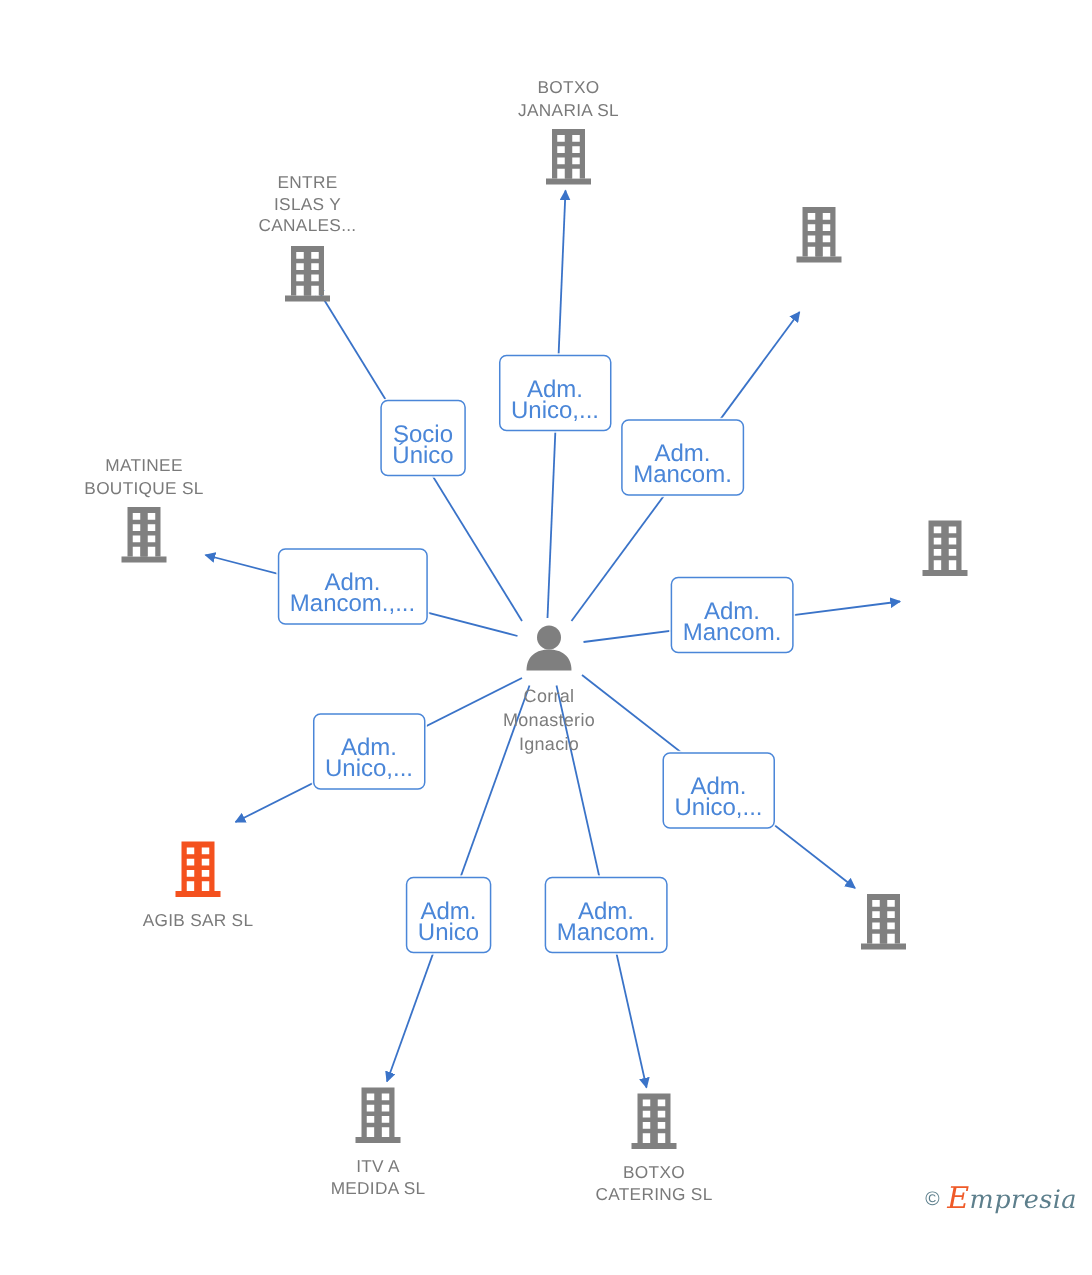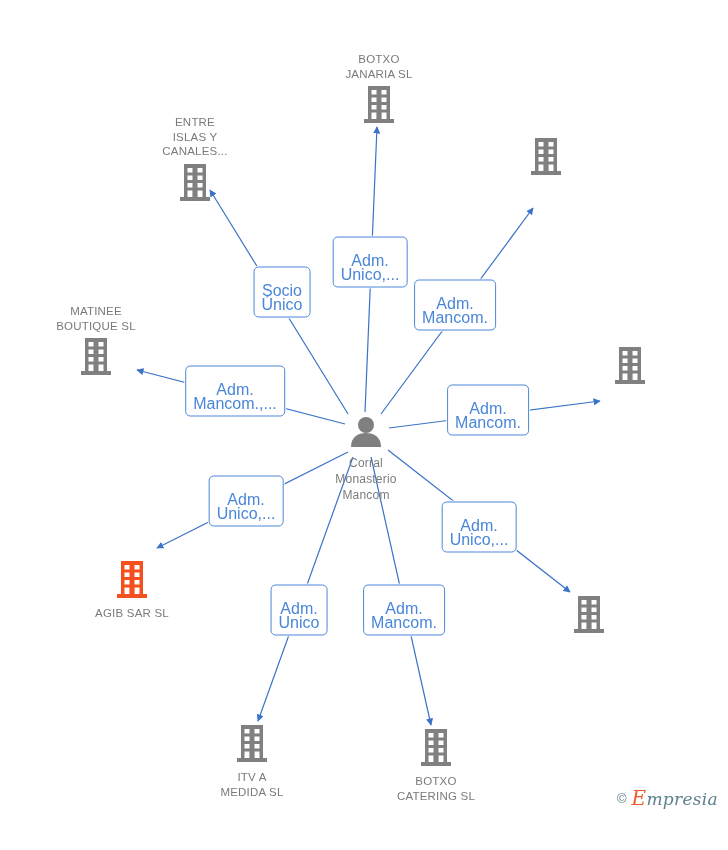--- a/index.html
+++ b/index.html
@@ -112,21 +112,21 @@
               <rect x="9.5" y="21" width="5" height="4.5"></rect>
               <rect x="19.5" y="21" width="5" height="4.5"></rect>
               <rect x="19.5" y="28.5" width="5" height="6.5"></rect>
               <rect x="9.5" y="28.5" width="5" height="6.5"></rect>
             </g>
             <rect x="14.8" y="28.5" width="4.4" height="6.5" fill="#808080"></rect>
           </svg></span>
         <span class="label">BOTXO
 JANARIA  SL</span>
       </div>
-      <div class="node label-top" style="left: 195px; top: 115px;">
+      <div class="node label-top" style="left: 205px; top: 115px;">
         <span class="icon"><svg width="34" height="40" viewBox="0 0 34 40" xmlns="http://www.w3.org/2000/svg" aria-hidden="true">
             <rect x="6" y="2" width="22" height="33" fill="#808080"></rect>
             <rect x="2" y="35" width="30" height="4" fill="#808080"></rect>
             <g fill="#ffffff">
               <rect x="9.5" y="6" width="5" height="4.5"></rect>
               <rect x="19.5" y="6" width="5" height="4.5"></rect>
               <rect x="9.5" y="13.5" width="5" height="4.5"></rect>
               <rect x="19.5" y="13.5" width="5" height="4.5"></rect>
               <rect x="9.5" y="21" width="5" height="4.5"></rect>
               <rect x="19.5" y="21" width="5" height="4.5"></rect>
@@ -265,21 +265,21 @@
         <span class="label">BOTXO
 CATERING  SL</span>
       </div>
       <div class="node person label-bottom" style="left: 366px; top: 416px;">
         <span class="icon"><svg width="36" height="32" viewBox="0 0 36 32" xmlns="http://www.w3.org/2000/svg" aria-hidden="true">
             <circle cx="18" cy="9" r="8" fill="#7f7f7f"></circle>
             <path d="M3 31 C3 21 10 17 18 17 C26 17 33 21 33 31 Z" fill="#7f7f7f"></path>
           </svg></span>
         <span class="label">Corral
 Monasterio
-Mancom</span>
+Ignacio</span>
       </div>
     </div>
   <div id="edge-label-layer">
       <div class="edge-label" style="left: 370px; top: 262px;">Adm.
 Unico,...</div>
       <div class="edge-label" style="left: 282px; top: 292px;">Socio
 Único</div>
       <div class="edge-label" style="left: 455px; top: 305px;">Adm.
 Mancom.</div>
       <div class="edge-label" style="left: 235px; top: 391px;">Adm.

